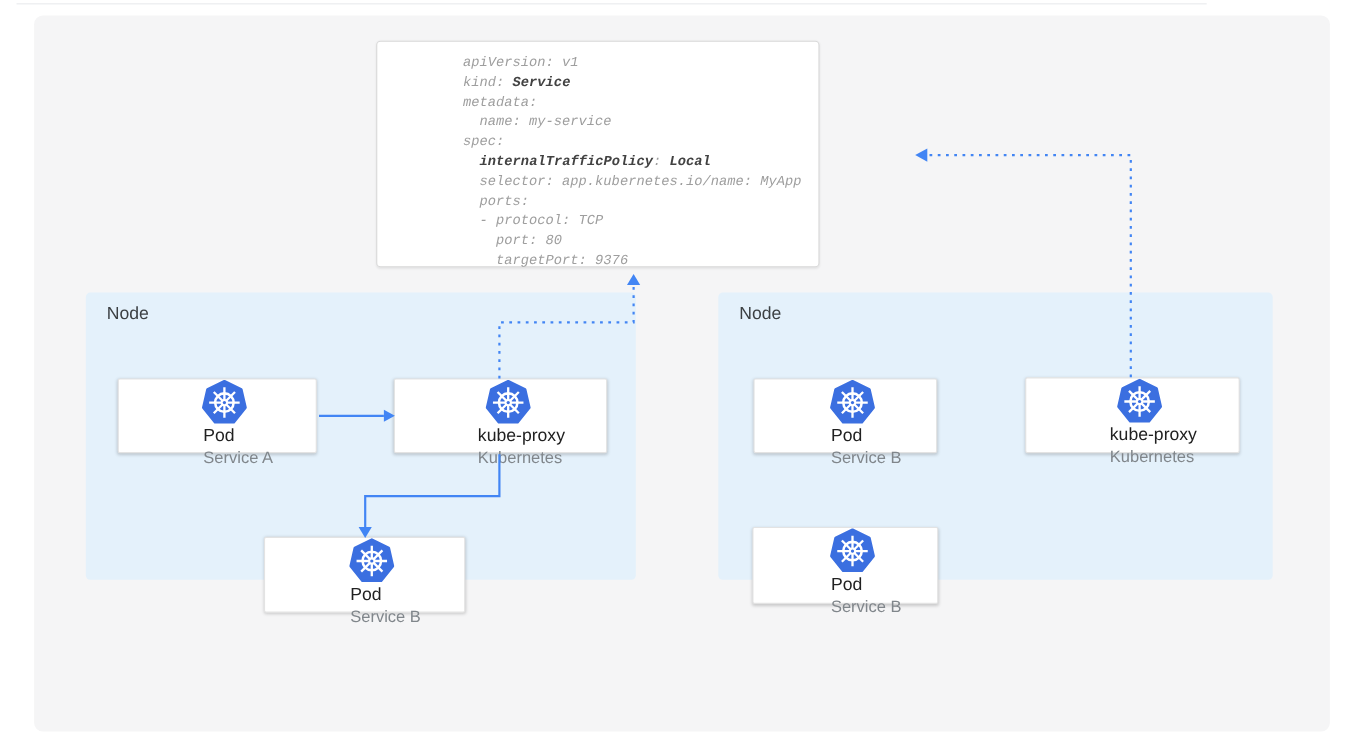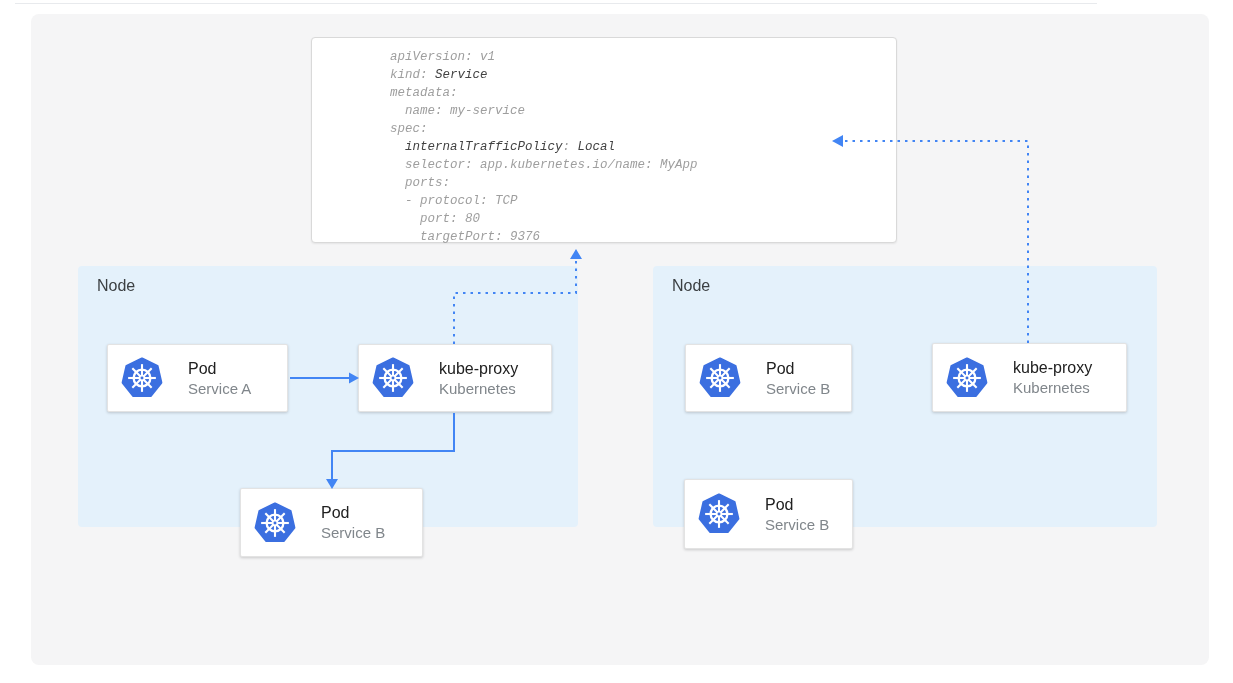--- a/index.html
+++ b/index.html
@@ -24,51 +24,52 @@
     position: absolute; left: 15px; top: 3px; width: 1082px; height: 1px;
     background: var(--divider);
   }
 
   .canvas {
     position: absolute; left: 31px; top: 14px; width: 1178px; height: 651px;
     background: var(--canvas_bg); border-radius: 8px;
   }
 
   .yaml-card {
-    position: absolute; left: 311px; top: 37px; width: 586px; height: 206px;
+    position: absolute; left: 342px; top: 37px; width: 403px; height: 206px;
     background: #ffffff; border: 1px solid var(--yaml_border); border-radius: 4px;
     box-shadow: 0 1px 2px rgba(0,0,0,0.07);
   }
   .yaml-code {
     font-family: "Liberation Mono", monospace;
     font-style: italic;
     font-size: 12.5px; line-height: 18px;
     color: var(--code_gray);
     padding: 10px 0 0 78px;
   }
   .yaml-code div { white-space: pre; }
-  .yaml-code .b { font-weight: normal; color: var(--code_bold); }
+  .yaml-code .b { font-weight: bold; color: var(--code_bold); }
 
   .node {
     position: absolute; top: 266px; height: 261px;
     background: var(--node_bg); border-radius: 4px;
   }
   .node-left  { left: 78px;  width: 500px; }
   .node-right { left: 653px; width: 504px; }
   .node-label {
     position: absolute; left: 19px; top: 11px;
     font-size: 16px; color: var(--node_label);
   }
 
   .card {
     position: absolute;
     background: #ffffff; border: 1px solid var(--card_border); border-radius: 2px;
     box-shadow: 0 1px 3px rgba(0,0,0,0.18);
     display: flex; align-items: center;
     padding-left: 13px;
+    flex-direction: column;
   }
   .card .k8s { width: 42px; height: 42px; flex: 0 0 42px; display: block; }
   .card-text { margin-left: 25px; display: flex; flex-direction: column; }
   .card-title { font-size: 16px; color: var(--text_dark); line-height: 20px; }
   .card-subtitle { font-size: 15px; color: var(--text_gray); line-height: 19px; }
 
   .card-pod-a   { left: 107px; top: 344px; width: 181px; height: 68px; }
   .card-kp-l    { left: 358px; top: 344px; width: 194px; height: 68px; }
   .card-pod-b-l { left: 240px; top: 488px; width: 183px; height: 69px; }
   .card-pod-b1  { left: 685px; top: 344px; width: 167px; height: 68px; }

